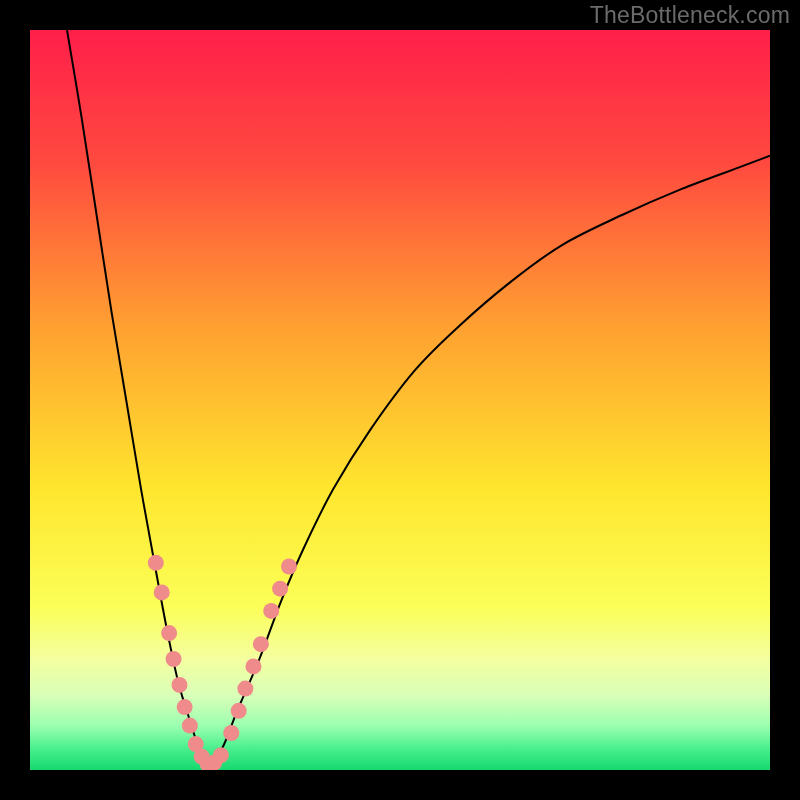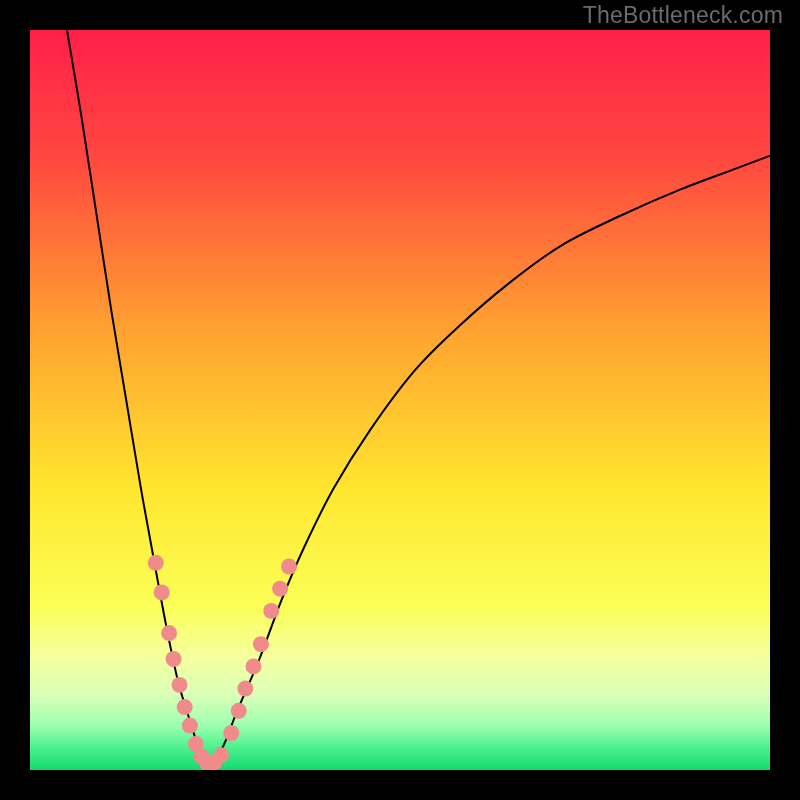--- a/index.html
+++ b/index.html
@@ -13,21 +13,21 @@
   }
   .outer {
     position: relative;
     width: 800px;
     height: 800px;
     background: #000;
   }
   .watermark {
     position: absolute;
     top: 2px;
-    right: 17px;
+    right: 10px;
     color: #6b6b6b;
     font-size: 23px;
     font-weight: 400;
     letter-spacing: 0.2px;
     z-index: 20;
   }
   .plot-area {
     position: absolute;
     left: 30px;
     top: 30px;

